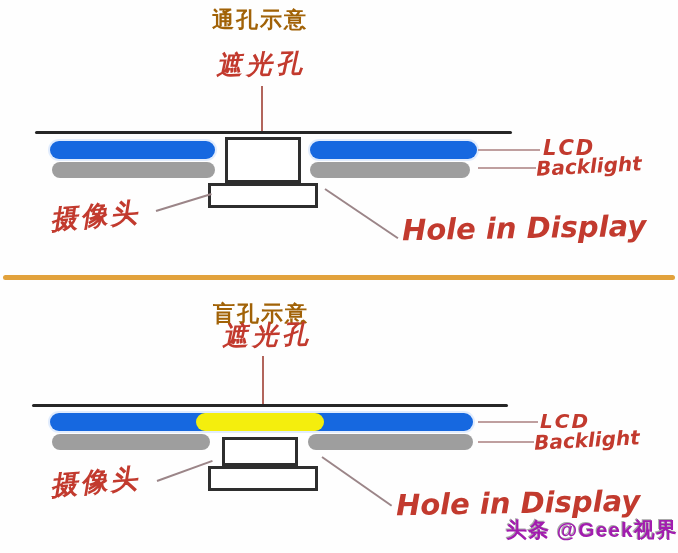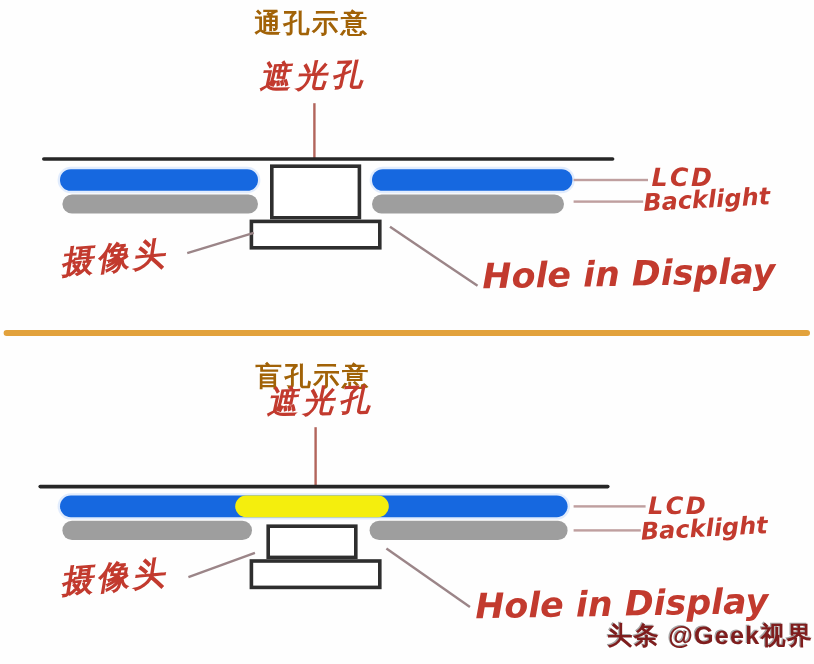--- a/index.html
+++ b/index.html
@@ -30,21 +30,21 @@
   .punch{position:absolute;border-radius:9px;background:var(--punch-yellow,#f4ee0d);}
   .cam{
     background:#fff;border:3px solid #2e2e2e;box-sizing:border-box;
   }
   .redline{width:2px;background:#b2655c;}
   .pointer{height:2px;background:#9b8588;transform-origin:left center;}
   .conn{height:2px;background:#bf9f9f;}
   .divider{height:5px;border-radius:3px;background:var(--divider-orange,#e2a23c);}
   .watermark{
     font-size:21px;font-weight:bold;letter-spacing:1px;
-    color:#7f1d1d;
+    color:#a21caf;
     text-shadow:-1px -1px 0 #a8a8a8, 1px 1px 1px #ffffff;
     white-space:nowrap;
   }
 </style>
 </head>
 <body>
 
 <div class="stage">
 
   <div class="abs title-cn" style="left:150px;top:7px;">通孔示意</div>

